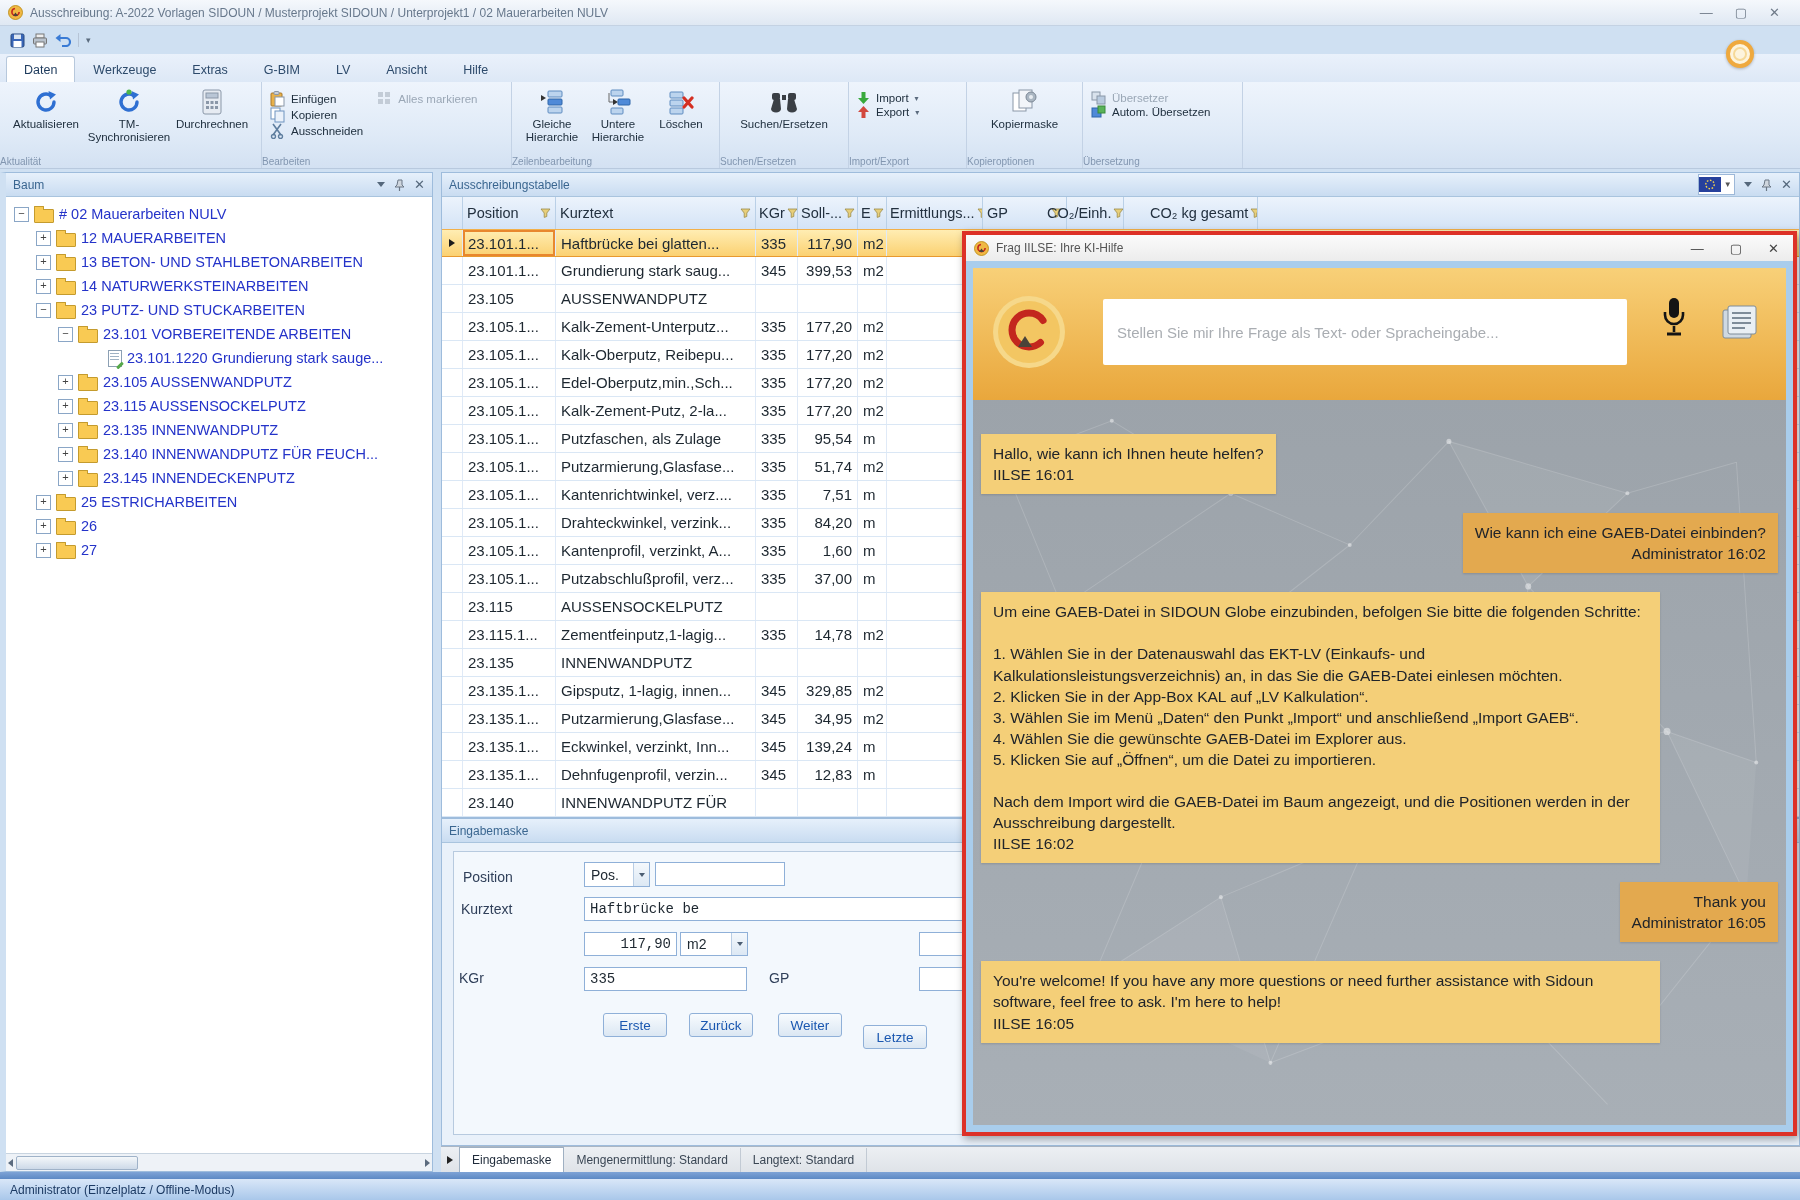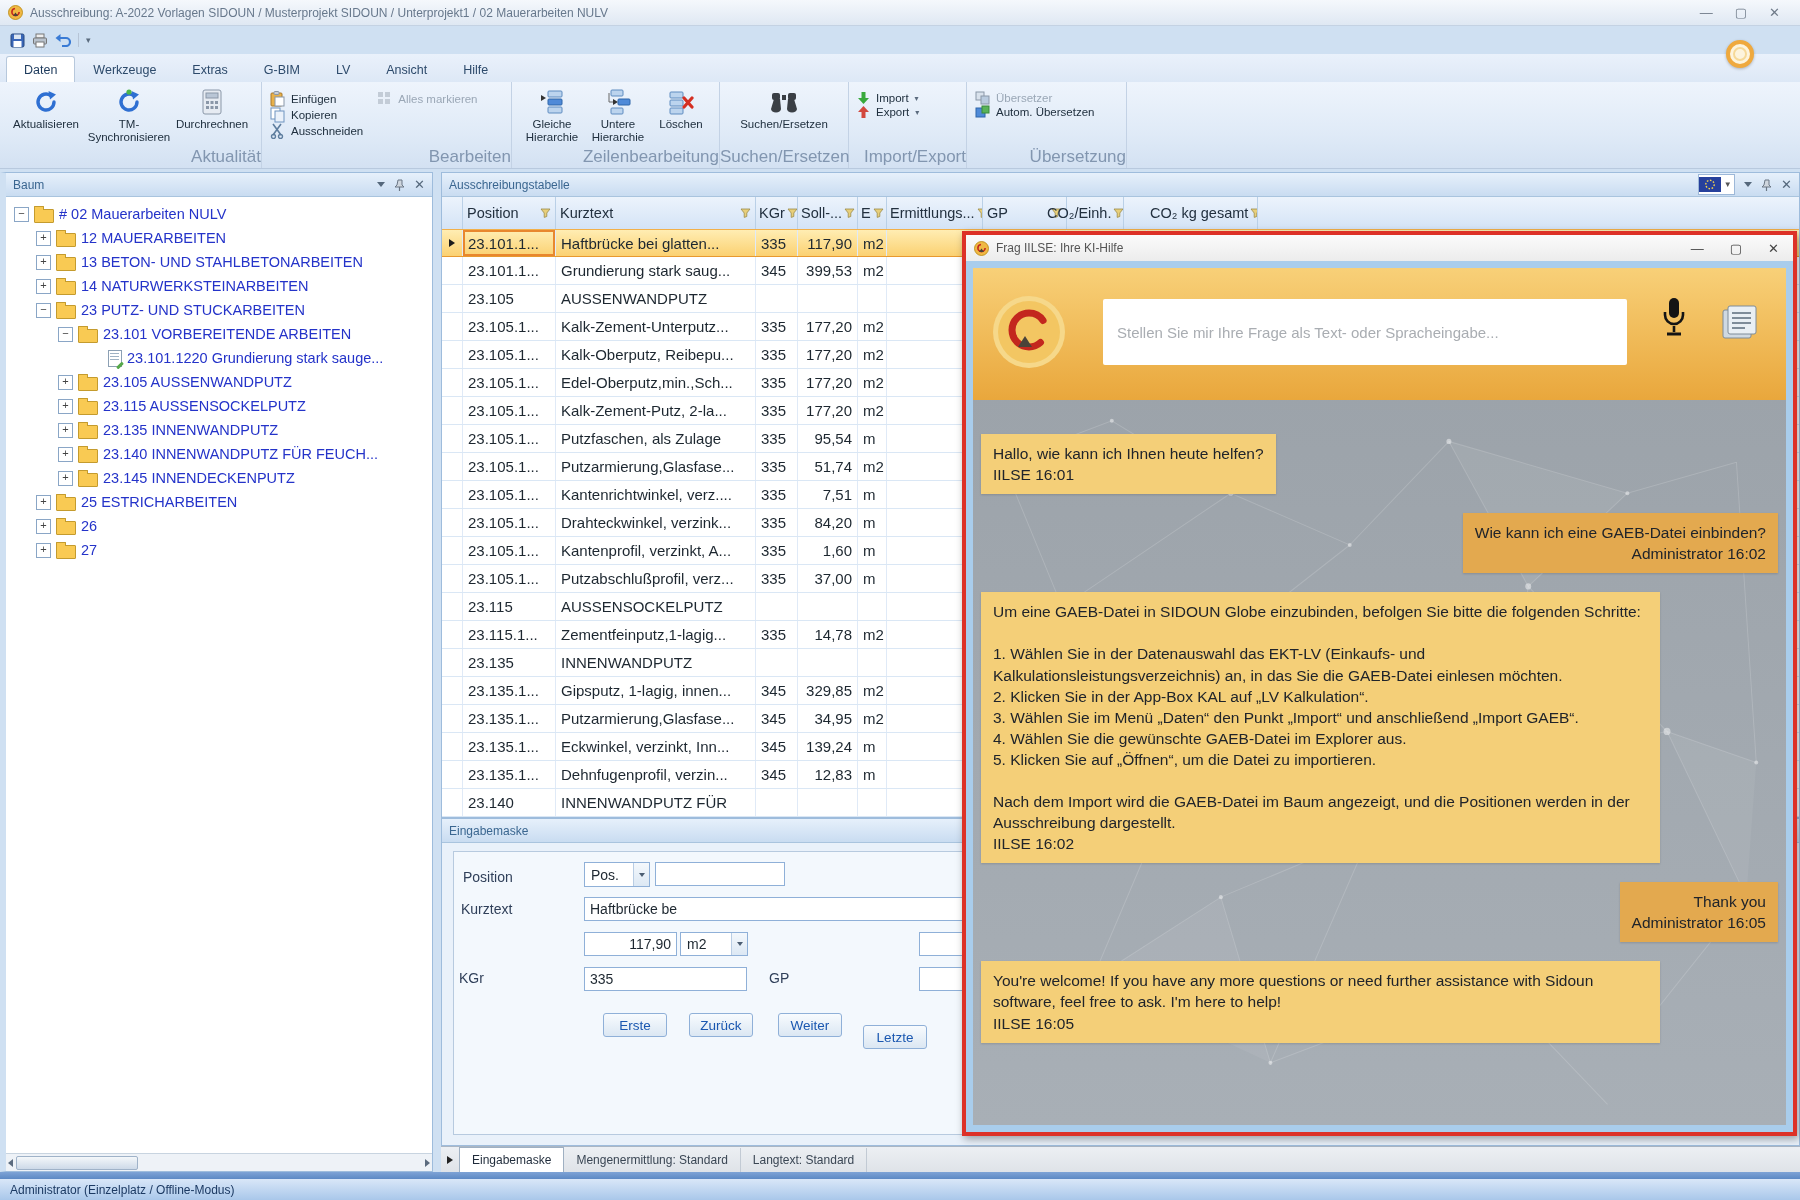--- a/index.html
+++ b/index.html
@@ -28,21 +28,21 @@
     border-bottom:none;border-radius:3px 3px 0 0}
   .mtab.active{background:#fff;border-color:#b7c8dc;color:#1d3a5c}
   .applogo{position:absolute;right:46px;top:40px;width:28px;height:28px;border-radius:50%;
     background:#fdf4dd;border:4px solid #efa93e;box-sizing:border-box;box-shadow:0 1px 3px rgba(0,0,0,.25)}
   .applogo::after{content:"";position:absolute;inset:3px;border-radius:50%;border:2px solid #f6d998}
 
   
   .ribbon{position:absolute;left:0;top:82px;right:0;height:86px;
     background:linear-gradient(#eef4fc,#dfeaf7 62%,#d3e1f2);border-bottom:1px solid #b8c9de;display:flex}
   .rgroup{position:relative;border-right:1px solid #c3d2e5;padding:3px 8px 16px;display:flex;gap:2px;box-sizing:border-box}
-  .glabel{position:absolute;bottom:1px;left:0;right:0;text-align:right;font-size:17px;color:#8296b0}
+  .glabel{position:absolute;bottom:1px;left:0;right:0;text-align:left;font-size:10px;color:#8296b0}
   .bigbtn{width:76px;display:flex;flex-direction:column;align-items:center;gap:3px;
     padding-top:4px;font-size:11.5px;line-height:1.15;color:#20303f;text-align:center}
   .smallcol{display:flex;flex-direction:column;padding-top:6px}
   .smallbtn{display:flex;align-items:center;gap:6px;font-size:11.5px;color:#20303f;white-space:nowrap}
   .smallbtn.disabled{color:#9aa7b6}
   .smallbtn .dd{font-size:8px;color:#5b6b7e}
 
   
   .phead{height:24px;background:linear-gradient(#e6f0fb,#c9dcf1);border-bottom:1px solid #a9c4de;
     display:flex;align-items:center;gap:6px;padding:0 7px;font-size:12px;color:#3a6690;box-sizing:border-box}
@@ -110,21 +110,21 @@
   .trow.sel{background:linear-gradient(#ffedb3,#fbd172);border-top:1px solid #f2b04a;border-bottom:1px solid #e8992f}
   .trow.sel .ptr{display:block}
   .trow.sel .cell.pos{box-shadow:inset 0 0 0 2px #e8872e}
 
   
   .epanel{position:absolute;left:441px;top:818px;right:0;height:328px;background:#e9f1fa;
     border:1px solid #9ebcdc;box-sizing:border-box}
   .ebox{position:absolute;left:11px;top:32px;right:8px;bottom:10px;background:#f3f8fd;border:1px solid #b7cadf}
   .flabel{position:absolute;font-size:14px;color:#30405a}
   .finput{position:absolute;height:24px;background:#fff;border:1px solid #8fb0d8;box-sizing:border-box;
-    font-size:14px;color:#1d2730;padding:0 5px;font-family:Liberation Sans, sans-serif}
+    font-size:14px;color:#1d2730;padding:0 5px;font-family:Liberation Mono, monospace}
   .finput.num{text-align:right}
   .fdrop{position:absolute;height:25px;background:#fff;border:1px solid #8fb0d8;box-sizing:border-box;
     display:flex;align-items:center;font-size:14px;color:#1d2730}
   .fdrop .val{flex:1;padding:0 6px}
   .fdrop .db{width:15px;align-self:stretch;border-left:1px solid #b9cde4;background:linear-gradient(#f4f8fc,#dce8f4);
     display:flex;align-items:center;justify-content:center}
   .fdrop .db i{width:0;height:0;border-left:3.5px solid transparent;border-right:3.5px solid transparent;border-top:4px solid #4b5d72}
   .ebtn{position:absolute;width:64px;height:24px;background:linear-gradient(#f8fbfe,#dbe7f3);
     border:1px solid #8fb0d8;border-radius:3px;color:#1a57b0;font-size:13.5px;
     display:flex;align-items:center;justify-content:center;box-sizing:border-box}
@@ -383,20 +383,34 @@
               <rect x="4.5" y="7" width="4" height="6" fill="#d2483e"></rect>
             </svg>
           </span>
         <span>Export</span>
           <span class="dd">▾</span>
       </div>
     </div>
     <div class="glabel">Import/Export</div>
   </div>
 
+  <div class="rgroup" style="min-width:116px;justify-content:center">
+    <div class="bigbtn" style="width:96px">
+      <span>
+          <svg width="28" height="26" viewBox="0 0 28 26">
+            <rect x="2" y="4" width="13" height="18" fill="#fff" stroke="#8a97a8"></rect>
+            <rect x="8" y="1" width="13" height="18" fill="#f2f5f9" stroke="#8a97a8"></rect>
+            <circle cx="20" cy="8" r="5" fill="#aab6c2" stroke="#7c8896"></circle>
+            <circle cx="20" cy="8" r="2" fill="#e8ecf1"></circle>
+          </svg>
+        </span>
+      <span>Kopiermaske</span>
+    </div>
+    <div class="glabel">Kopieroptionen</div>
+  </div>
 
   <div class="rgroup" style="min-width:160px">
     <div class="smallcol">
       <div class="smallbtn disabled">
         <span>
             <svg width="15" height="14" viewBox="0 0 15 14">
               <rect x="1" y="1" width="8" height="8" fill="#d9e2ec" stroke="#8a97a8"></rect>
               <rect x="6" y="5" width="8" height="8" fill="#b9cbdf" stroke="#8a97a8"></rect>
             </svg>
           </span>

